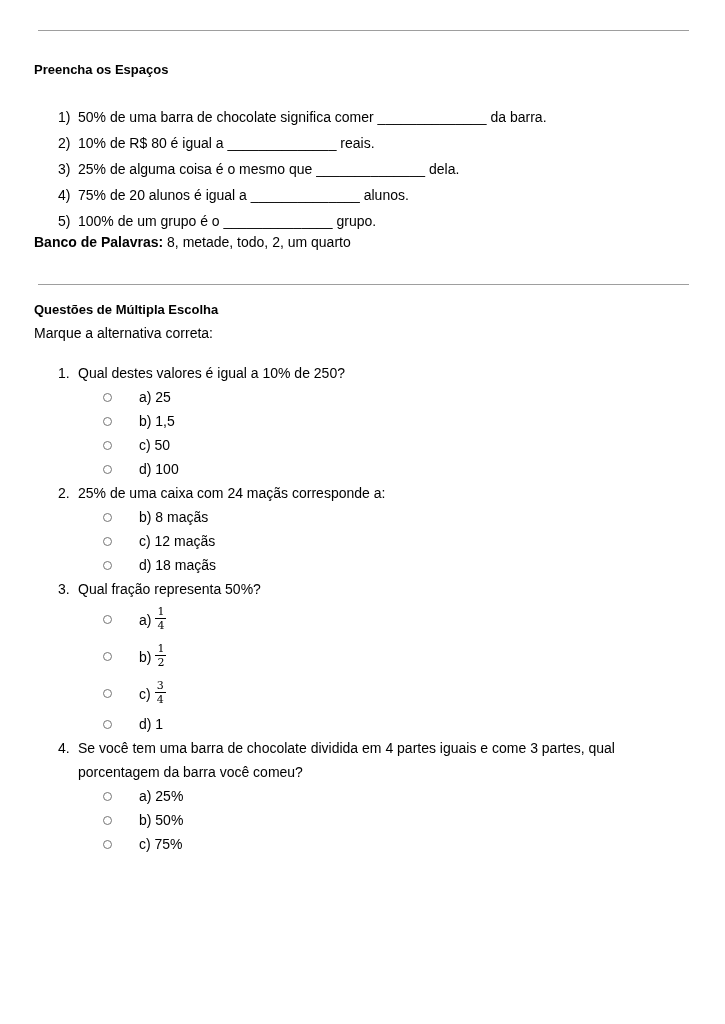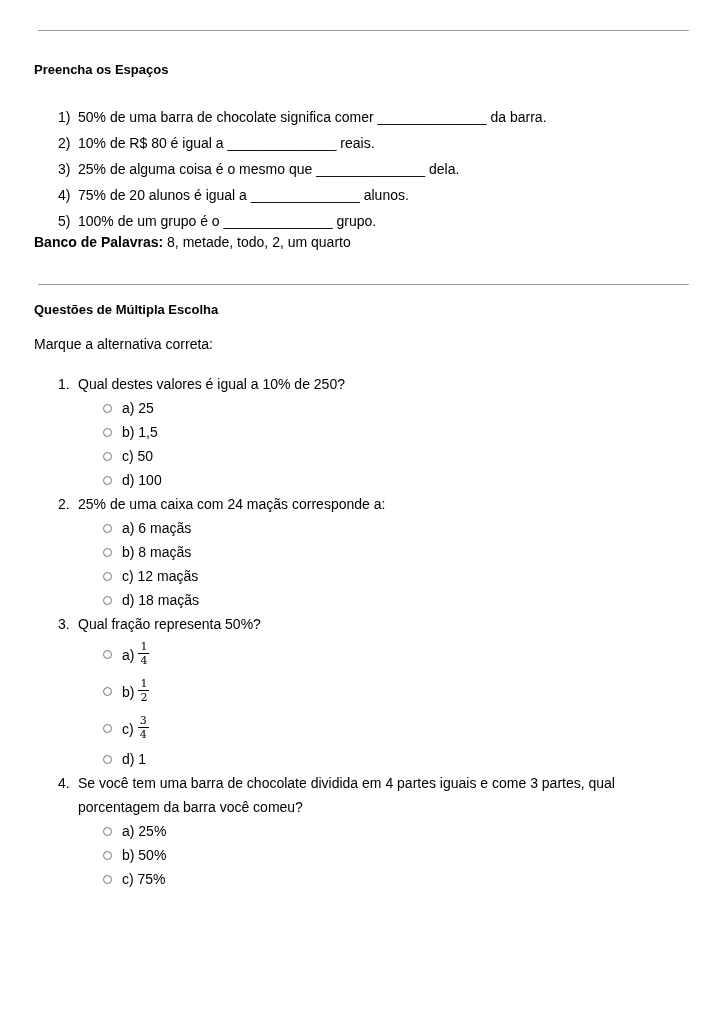--- a/index.html
+++ b/index.html
@@ -20,21 +20,21 @@
   }
   hr.divider.second { margin-top: 34px; }
 
   h2.section-title {
     font-size: 13px; line-height: 21px; font-weight: bold;
     margin: 28px 0 0 0;
   }
   h2.section-title.mc { margin-top: 14px; }
 
   .intro { margin-top: 18px; line-height: 16px; }
-  .intro.mc { margin-top: 16px; }
+  .intro.mc { margin-top: 5px; }
 
   
   .fill-list { margin-top: 24px; }
   .fill-item { display: flex; line-height: 26px; }
   .fi-num { display: inline-block; min-width: 20px; margin-left: 24px; flex: 0 0 auto; }
   .fi-text { flex: 1 1 auto; }
 
   .word-bank { margin-top: 0; line-height: 16px; }
   .word-bank b { font-weight: bold; }
 
@@ -42,20 +42,21 @@
   .questions { margin-top: 20px; }
   .question { margin: 0; }
   .q-line { display: flex; line-height: 24px; }
   .q-num { display: inline-block; min-width: 20px; margin-left: 24px; flex: 0 0 auto; }
   .q-text { flex: 1 1 auto; }
 
   .option {
     display: flex; align-items: center;
     height: 24px; margin-left: 69px;
     cursor: default;
+    gap: 17px;
   }
   .option.fraction-row { height: 37px; }
   .radio-icon {
     width: 7px; height: 7px; flex: 0 0 auto;
     border: 1.3px solid #757575; border-radius: 50%;
     background: #ffffff; box-sizing: content-box;
   }
   .opt-label { margin-left: 10px; white-space: pre; }
 
   .frac {
@@ -134,24 +135,20 @@
           <span class="opt-label">d) 100</span>
         </div>
       </div>
       <div class="question">
         <div class="q-line">
           <span class="q-num">2.</span>
           <span class="q-text">25% de uma caixa com 24 maçãs corresponde a:</span>
         </div>
         <div class="option">
           <span class="radio-icon"></span>
-          <span class="opt-label">a) 6 maçãs</span>
-        </div>
-        <div class="option">
-          <span class="radio-icon"></span>
           <span class="opt-label">b) 8 maçãs</span>
         </div>
         <div class="option">
           <span class="radio-icon"></span>
           <span class="opt-label">c) 12 maçãs</span>
         </div>
         <div class="option">
           <span class="radio-icon"></span>
           <span class="opt-label">d) 18 maçãs</span>
         </div>

